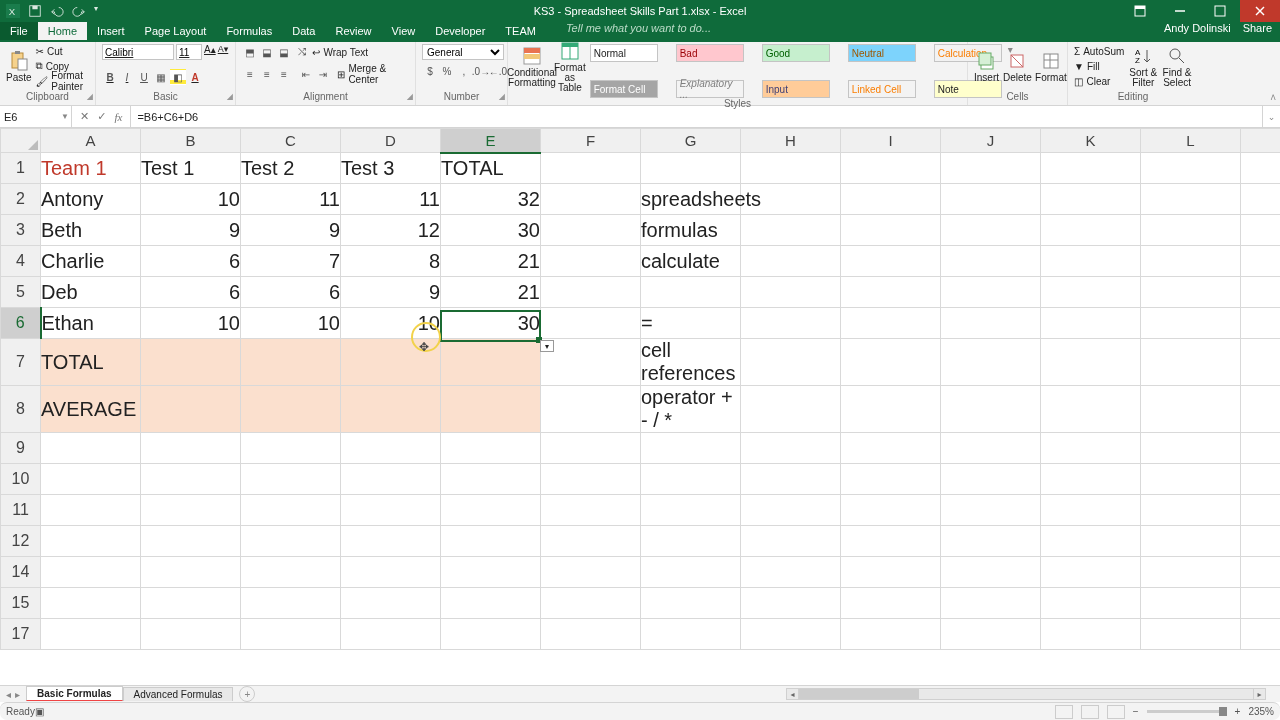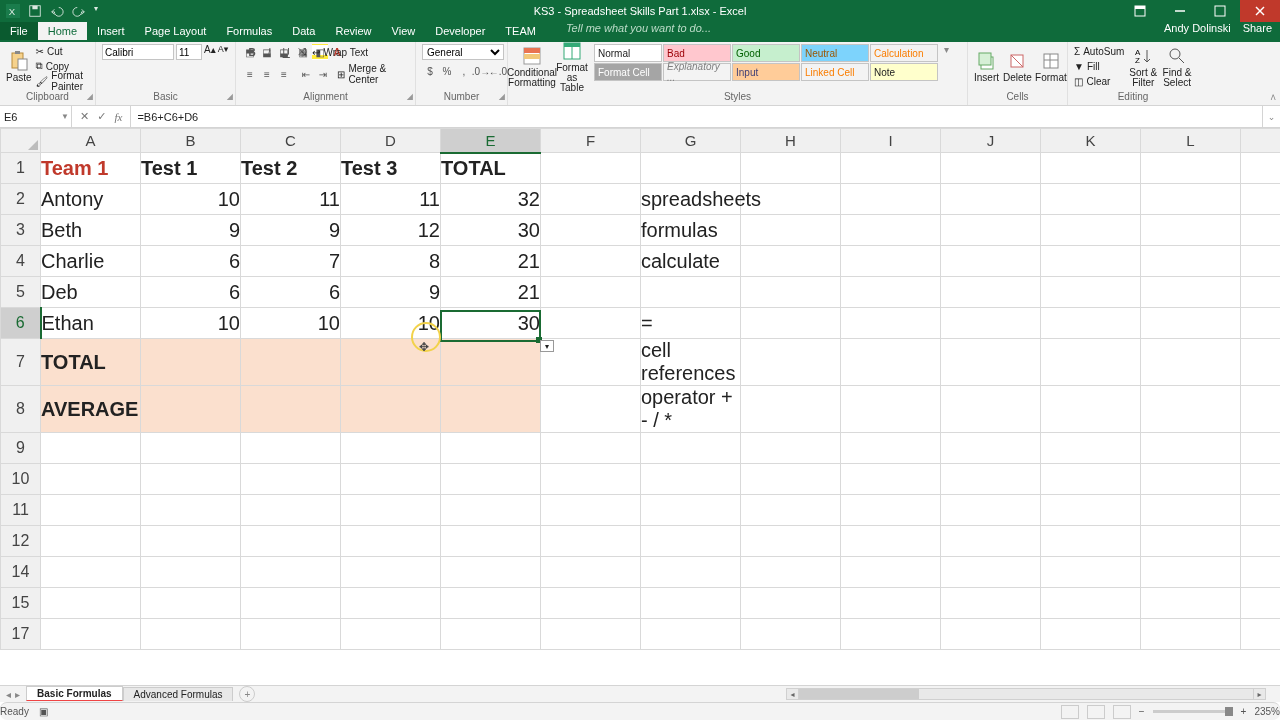--- a/index.html
+++ b/index.html
@@ -25,21 +25,21 @@
 .group .body{flex:1;display:flex;align-items:flex-start;gap:4px;}
 .group .label{text-align:center;color:#666;font-size:10px;height:14px;position:relative;}
 .group .label .dlg{position:absolute;right:-4px;top:1px;font-size:8px;color:#999;}
 .bigbtn{display:flex;flex-direction:column;align-items:center;justify-content:center;width:36px;height:46px;gap:2px;text-align:center;line-height:1;}
 .bigbtn .ic{width:20px;height:20px;}
 .smallrow{display:flex;flex-direction:column;gap:1px;font-size:10px;}
 .smallrow div{display:flex;align-items:center;gap:3px;height:14px;}
 select.rb, input.rb{font-size:10px;height:16px;border:1px solid #c4c4c4;background:#fff;}
 .btnset{display:flex;gap:1px;}
 .btnset span{width:16px;height:16px;border:1px solid transparent;display:flex;align-items:center;justify-content:center;font-size:10px;color:#555;}
-.styleboxes{display:grid;grid-template-columns:repeat(5,68px);grid-template-rows:18px 18px;gap:1px;}
+.styleboxes{display:grid;grid-template-columns:repeat(5,68px);grid-template-rows:18px 18px;gap:18px;}
 .stylebox{border:1px solid #c4c4c4;font-size:10px;padding:1px 3px;display:flex;align-items:center;}
 .ribbon .collapse{position:absolute;right:4px;bottom:2px;color:#888;font-size:10px;}
 
 .fbar{height:22px;border-bottom:1px solid #d4d4d4;display:flex;align-items:stretch;background:#fff;}
 .namebox{width:72px;border-right:1px solid #d4d4d4;display:flex;align-items:center;padding:0 4px;font-size:11px;position:relative;}
 .namebox .dd{position:absolute;right:2px;color:#888;font-size:8px;}
 .fbar .fxbtns{display:flex;align-items:center;gap:8px;padding:0 8px;border-right:1px solid #d4d4d4;color:#777;}
 .fbar .fx{font-style:italic;font-family:serif;}
 .fbar .formula{flex:1;display:flex;align-items:center;padding:0 6px;font-size:11px;}
 .fbar .expand{width:18px;border-left:1px solid #d4d4d4;display:flex;align-items:center;justify-content:center;color:#888;font-size:9px;}
@@ -49,21 +49,21 @@
 table.grid th, table.grid td{border:1px solid #d9d9d9;padding:0;}
 table.grid th{background:#f0f0f0;font-weight:normal;color:#444;}
 .corner{width:40px;height:24px;background:#f0f0f0;position:relative;}
 .corner::after{content:"";position:absolute;right:2px;bottom:2px;border-style:solid;border-width:0 0 10px 10px;border-color:transparent transparent #bcbcbc transparent;}
 th.colh{height:24px;font-size:15px;}
 th.colh.sel{background:#cfcfcf;color:#1a6b33;border-bottom:2px solid #1a6b33;}
 th.rowh{width:40px;font-size:16px;}
 th.rowh.sel{background:#cfcfcf;color:#1a6b33;border-right:2px solid #1a6b33;}
 td.cell{height:31px;font-size:20px;padding:0 4px;vertical-align:middle;}
 td.cell.right{text-align:right;}
-td.cell.bold{font-weight:bold;}
+td.cell.bold{font-weight:normal;}
 td.cell.red{color:#c0392b;}
 td.cell.peach{background:#fbe0ce;}
 
 .active-outline{position:absolute;border:2px solid #1a6b33;pointer-events:none;left:440px;top:182px;width:101px;height:32px;background:transparent;}
 .active-outline .handle{position:absolute;right:-3px;bottom:-3px;width:6px;height:6px;background:#1a6b33;}
 
 .cursor-ring{position:absolute;width:30px;height:30px;border:2px solid #f2d24a;border-radius:50%;left:411px;top:194px;pointer-events:none;}
 .cursor-cross{position:absolute;left:419px;top:212px;font-size:12px;color:#444;pointer-events:none;}
 
 .pastetag{position:absolute;left:540px;top:212px;width:14px;height:12px;border:1px solid #999;background:#fff;font-size:8px;display:flex;align-items:center;justify-content:center;}
@@ -72,21 +72,21 @@
 .sheettabs .nav{display:flex;gap:4px;padding:0 6px;color:#888;}
 .sheettabs .stab{padding:1px 10px;border:1px solid #ccc;border-bottom:none;background:#e8e8e8;margin-top:-1px;}
 .sheettabs .stab.active{background:#fff;border-bottom:1px solid #ef4444;font-weight:bold;}
 .sheettabs .add{width:16px;height:16px;border:1px solid #ccc;border-radius:50%;display:flex;align-items:center;justify-content:center;margin-left:6px;color:#888;}
 .sheettabs .hscroll{position:absolute;right:14px;top:2px;width:480px;height:12px;background:#e9e9e9;border:1px solid #d0d0d0;}
 .sheettabs .hscroll .thumb{position:absolute;left:12px;top:0;width:120px;height:10px;background:#cdcdcd;}
 .sheettabs .hscroll .ar{position:absolute;top:0;width:12px;height:10px;display:flex;align-items:center;justify-content:center;font-size:8px;color:#666;}
 .sheettabs .hscroll .ar.l{left:0;border-right:1px solid #d0d0d0;}
 .sheettabs .hscroll .ar.r{right:0;border-left:1px solid #d0d0d0;}
 
-.status{height:18px;background:#f3f3f3;border-top:1px solid #d4d4d4;display:flex;align-items:center;font-size:10px;color:#555;padding:0 0;gap:10px;border-radius:7px;}
+.status{height:18px;background:#f3f3f3;border-top:1px solid #d4d4d4;display:flex;align-items:center;font-size:10px;color:#555;padding:0 6px;border-radius:7px;}
 .status .right{margin-left:auto;display:flex;align-items:center;gap:8px;}
 .status .viewbtn{width:18px;height:14px;border:1px solid #ccc;}
 .status .slider{width:80px;height:3px;background:#ccc;position:relative;}
 .status .slider .th{position:absolute;right:0;top:-3px;width:8px;height:9px;background:#888;}
 svg{display:block;}
 </style>
 </head>
 <body>
 
 <div class="titlebar">
@@ -188,21 +188,21 @@
         <div>
             <span>🖌</span>
             <span>Format Painter</span>
           </div>
       </div>
     </div>
     <div class="label"><span>Clipboard</span><span class="dlg">◢</span></div>
   </div>
 
   <div class="group" style="width:140px">
-    <div class="body" style="gap:16px;">
+    <div class="body" style="flex-direction:column;gap:9px;text-decoration:underline;">
       <div style="display:flex;gap:2px;">
         <input class="rb" style="width: 72px;" value="Calibri">
         <input class="rb" style="width: 26px;" value="11">
         <span style="font-size:10px">A▴</span>
         <span style="font-size:9px">A▾</span>
       </div>
       <div class="btnset">
         <span>
             <b>B</b>
           </span>

